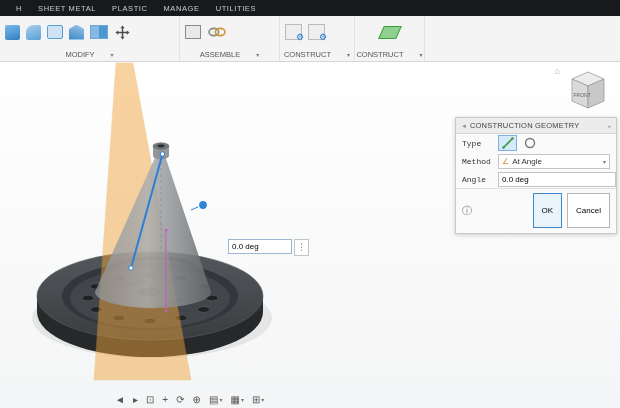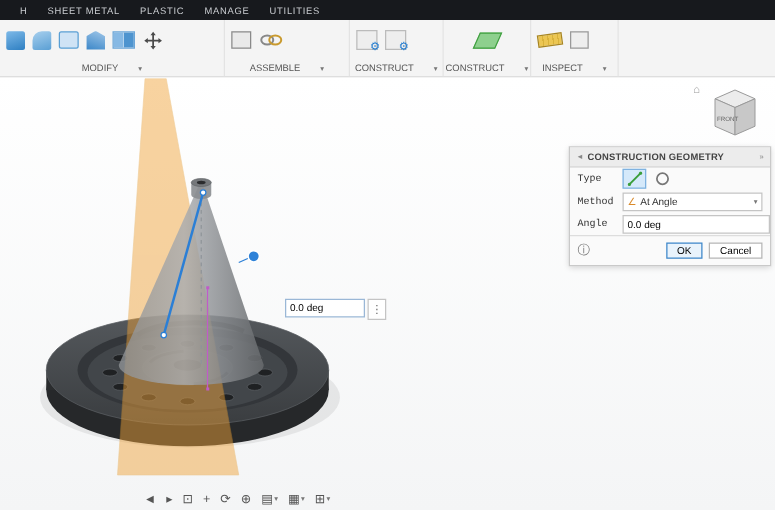--- a/index.html
+++ b/index.html
@@ -47,37 +47,37 @@
 
   
   .vcube{position:absolute;top:6px;right:8px;width:52px;height:46px;}
   .vhome{position:absolute;top:4px;right:60px;font-size:9px;color:#9a9a9a;cursor:pointer;}
 
   
   .dlg{position:absolute;top:55px;right:3px;width:160px;background:#fafafa;border:1px solid #c9c9c9;
        box-shadow:0 1px 5px rgba(0,0,0,.18);font-size:8px;color:#333;}
   .dlg-h{height:15px;background:#ececec;border-bottom:1px solid #d6d6d6;display:flex;align-items:center;gap:3px;padding:0 5px;}
   .dlg-h .hico{font-size:6px;color:#888;cursor:pointer;}
-  .dlg-h .t{flex:1;font-weight:bold;font-size:7.5px;color:#444;letter-spacing:.2px;}
+  .dlg-h .t{flex:1;font-weight:normal;font-size:7.5px;color:#444;letter-spacing:.2px;}
   .dr{display:flex;align-items:center;height:18px;padding:0 6px;}
   .dr .lb{width:36px;flex:0 0 36px;font-family:Liberation Mono, monospace;}
   .tico{width:17px;height:14px;border:1px solid transparent;display:inline-flex;align-items:center;justify-content:center;margin-right:3px;cursor:pointer;}
   .tico.sel{background:#d5e9fa;border-color:#7fb2e0;}
   .sel-box{flex:1;height:13px;background:#fff;border:1px solid #c4c4c4;display:flex;align-items:center;gap:3px;padding:0 3px;cursor:pointer;}
   .sel-box .methico{color:#d98a2b;font-size:8px;}
   .sel-box .scaret{margin-left:auto;font-size:6px;color:#777;}
   .pill{width:64px;height:13px;background:#cfe7fa;border:1px solid #66a3d8;display:flex;align-items:center;gap:2px;
         padding:0 4px;color:#1b5f9e;cursor:pointer;}
   .pill .pico{font-size:8px;}
   .xclose{margin-left:8px;color:#999;cursor:pointer;font-size:9px;}
   .ang{flex:1;height:13px;border:1px solid #c4c4c4;font-size:8px;padding:0 3px;font-family:"Liberation Sans",sans-serif;}
   .dlg-f{display:flex;align-items:center;gap:5px;padding:4px 6px 5px 6px;border-top:1px solid #ddd;}
   .dlg-f .info{color:#777;font-size:10px;cursor:pointer;}
   .dlg-f .sp{flex:1;}
-  .btn{font-size:8px;padding:1px 8px;border:1px solid #b5b5b5;background:#fff;cursor:pointer;font-family:"Liberation Sans",sans-serif;}
+  .btn{font-size:8px;padding:12px 8px;border:1px solid #b5b5b5;background:#fff;cursor:pointer;font-family:"Liberation Sans",sans-serif;}
   .btn.primary{background:#e9f3fc;border-color:#3f87c9;}
 
   
   .nav{position:absolute;left:115px;bottom:3px;display:flex;align-items:center;gap:8px;color:#555;font-size:10px;}
   .nv{display:inline-flex;align-items:center;gap:1px;cursor:pointer;line-height:10px;}
   .ncaret{font-size:6px;color:#777;}
   .status{position:absolute;right:6px;bottom:4px;font-size:7.5px;color:#333;}
 </style>
 </head>
 <body>
@@ -147,30 +147,20 @@
     <div class="tgroup g-construct">
       <div class="ticons" style="justify-content:center;">
         <span class="tb i-plane"></span>
       </div>
       <div class="glabel">
         <span>CONSTRUCT</span>
         <span class="caret">▾</span>
       </div>
     </div>
 
-    <div class="tgroup g-inspect">
-      <div class="ticons">
-        <span class="tb i-ruler"></span>
-        <span class="tb i-insp2"></span>
-      </div>
-      <div class="glabel">
-        <span>INSPECT</span>
-        <span class="caret">▾</span>
-      </div>
-    </div>
 
 
   </div>
 
   <div class="canvas">
 
     <svg class="scene" width="620" height="346" viewBox="0 0 620 346">
       <defs>
         <linearGradient id="coneG" x1="0" y1="0" x2="1" y2="0">
           <stop offset="0" stop-color="#8e9194" stop-opacity=".78"></stop>

